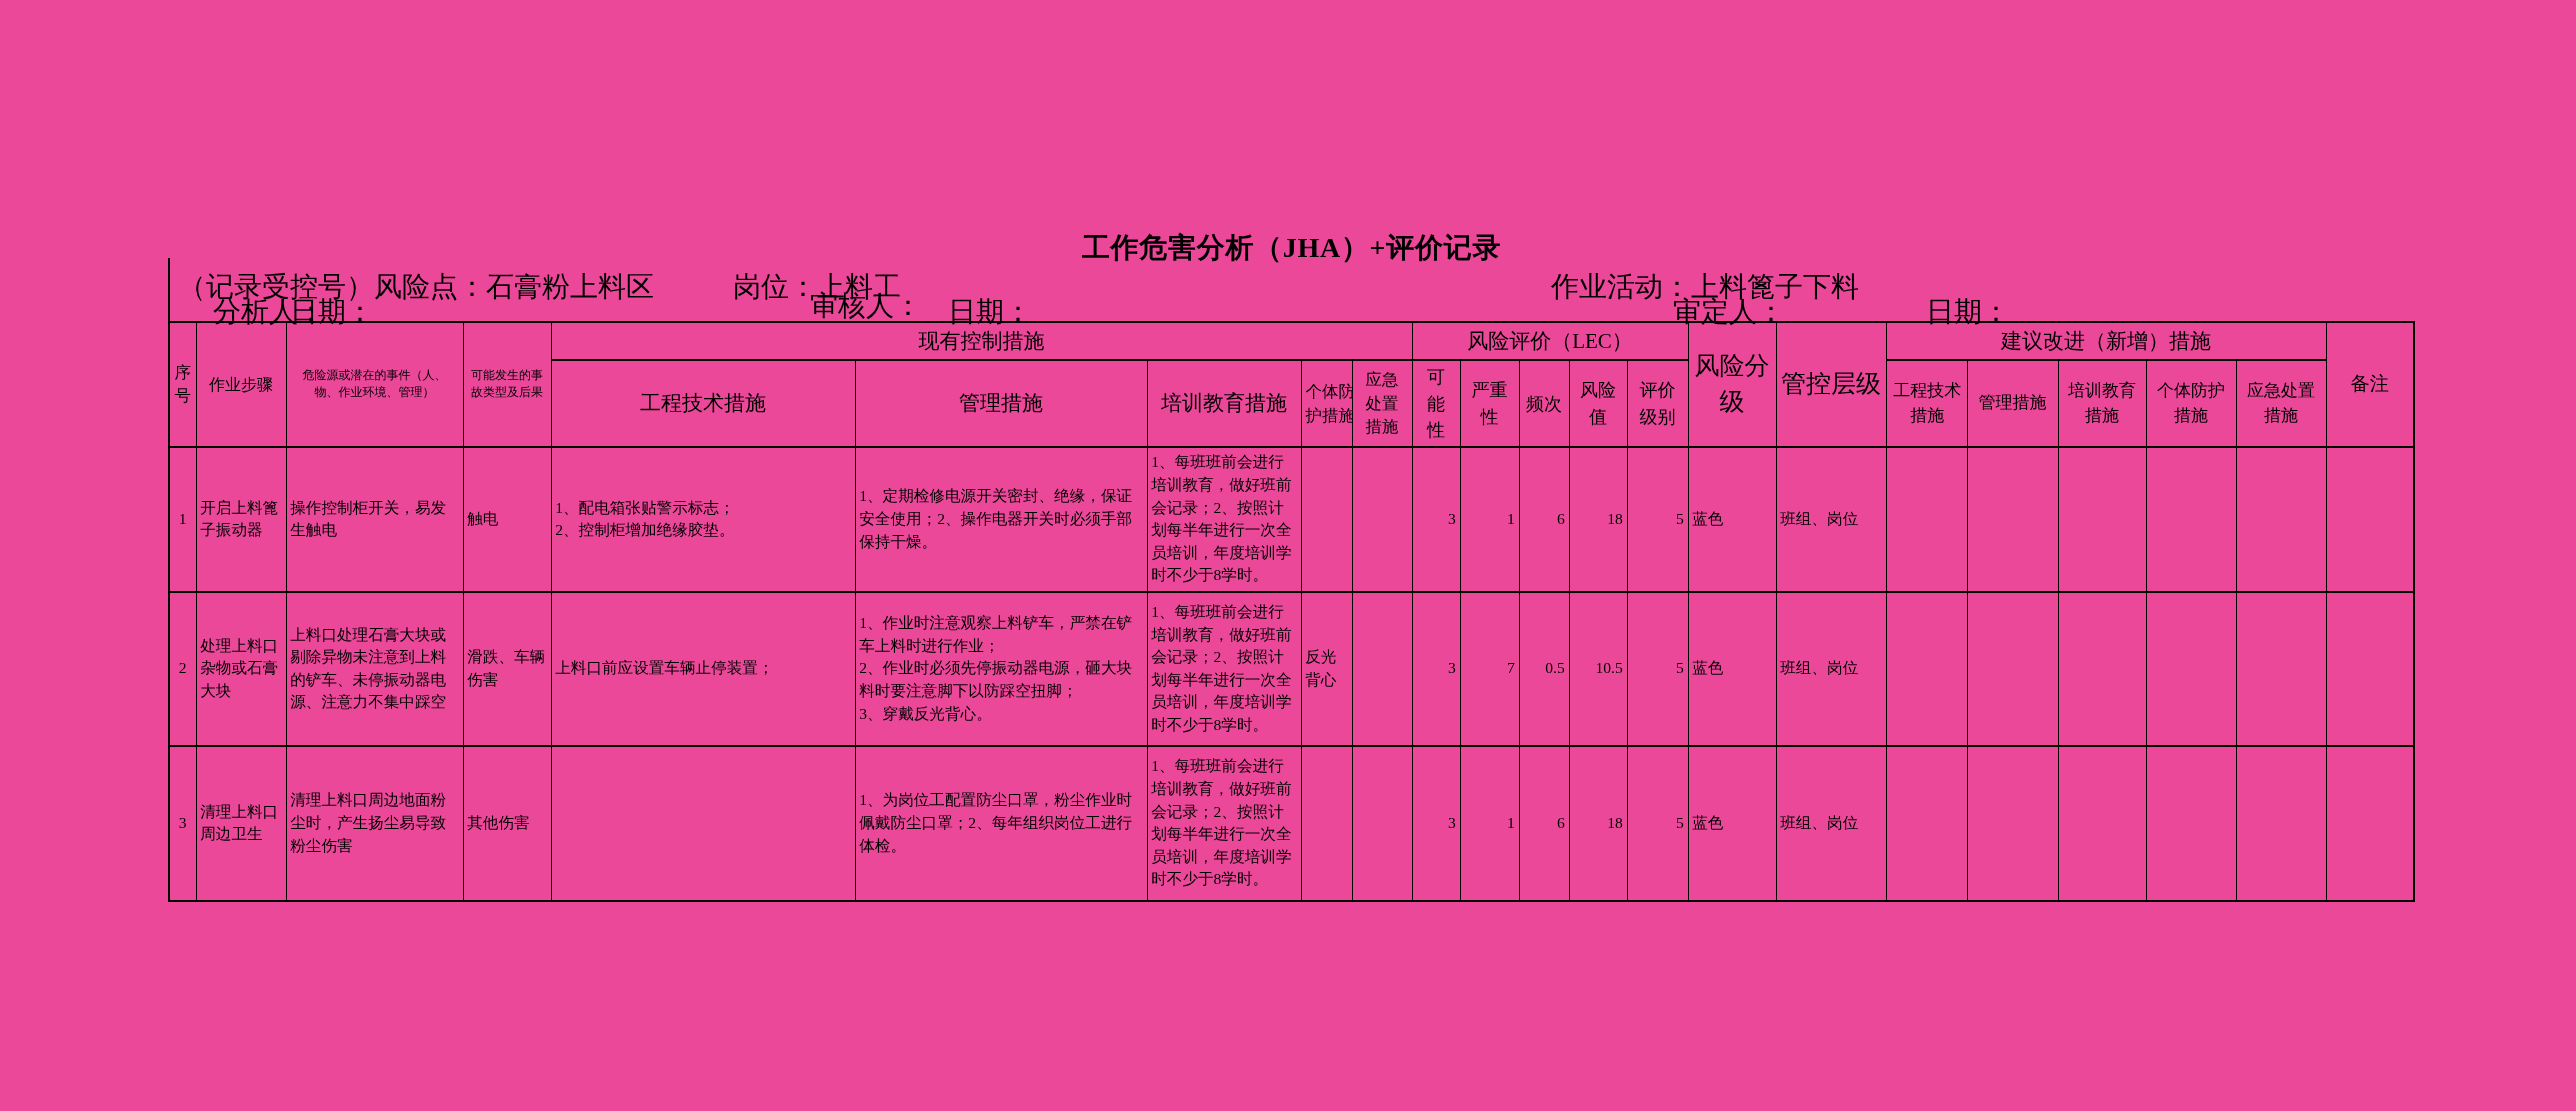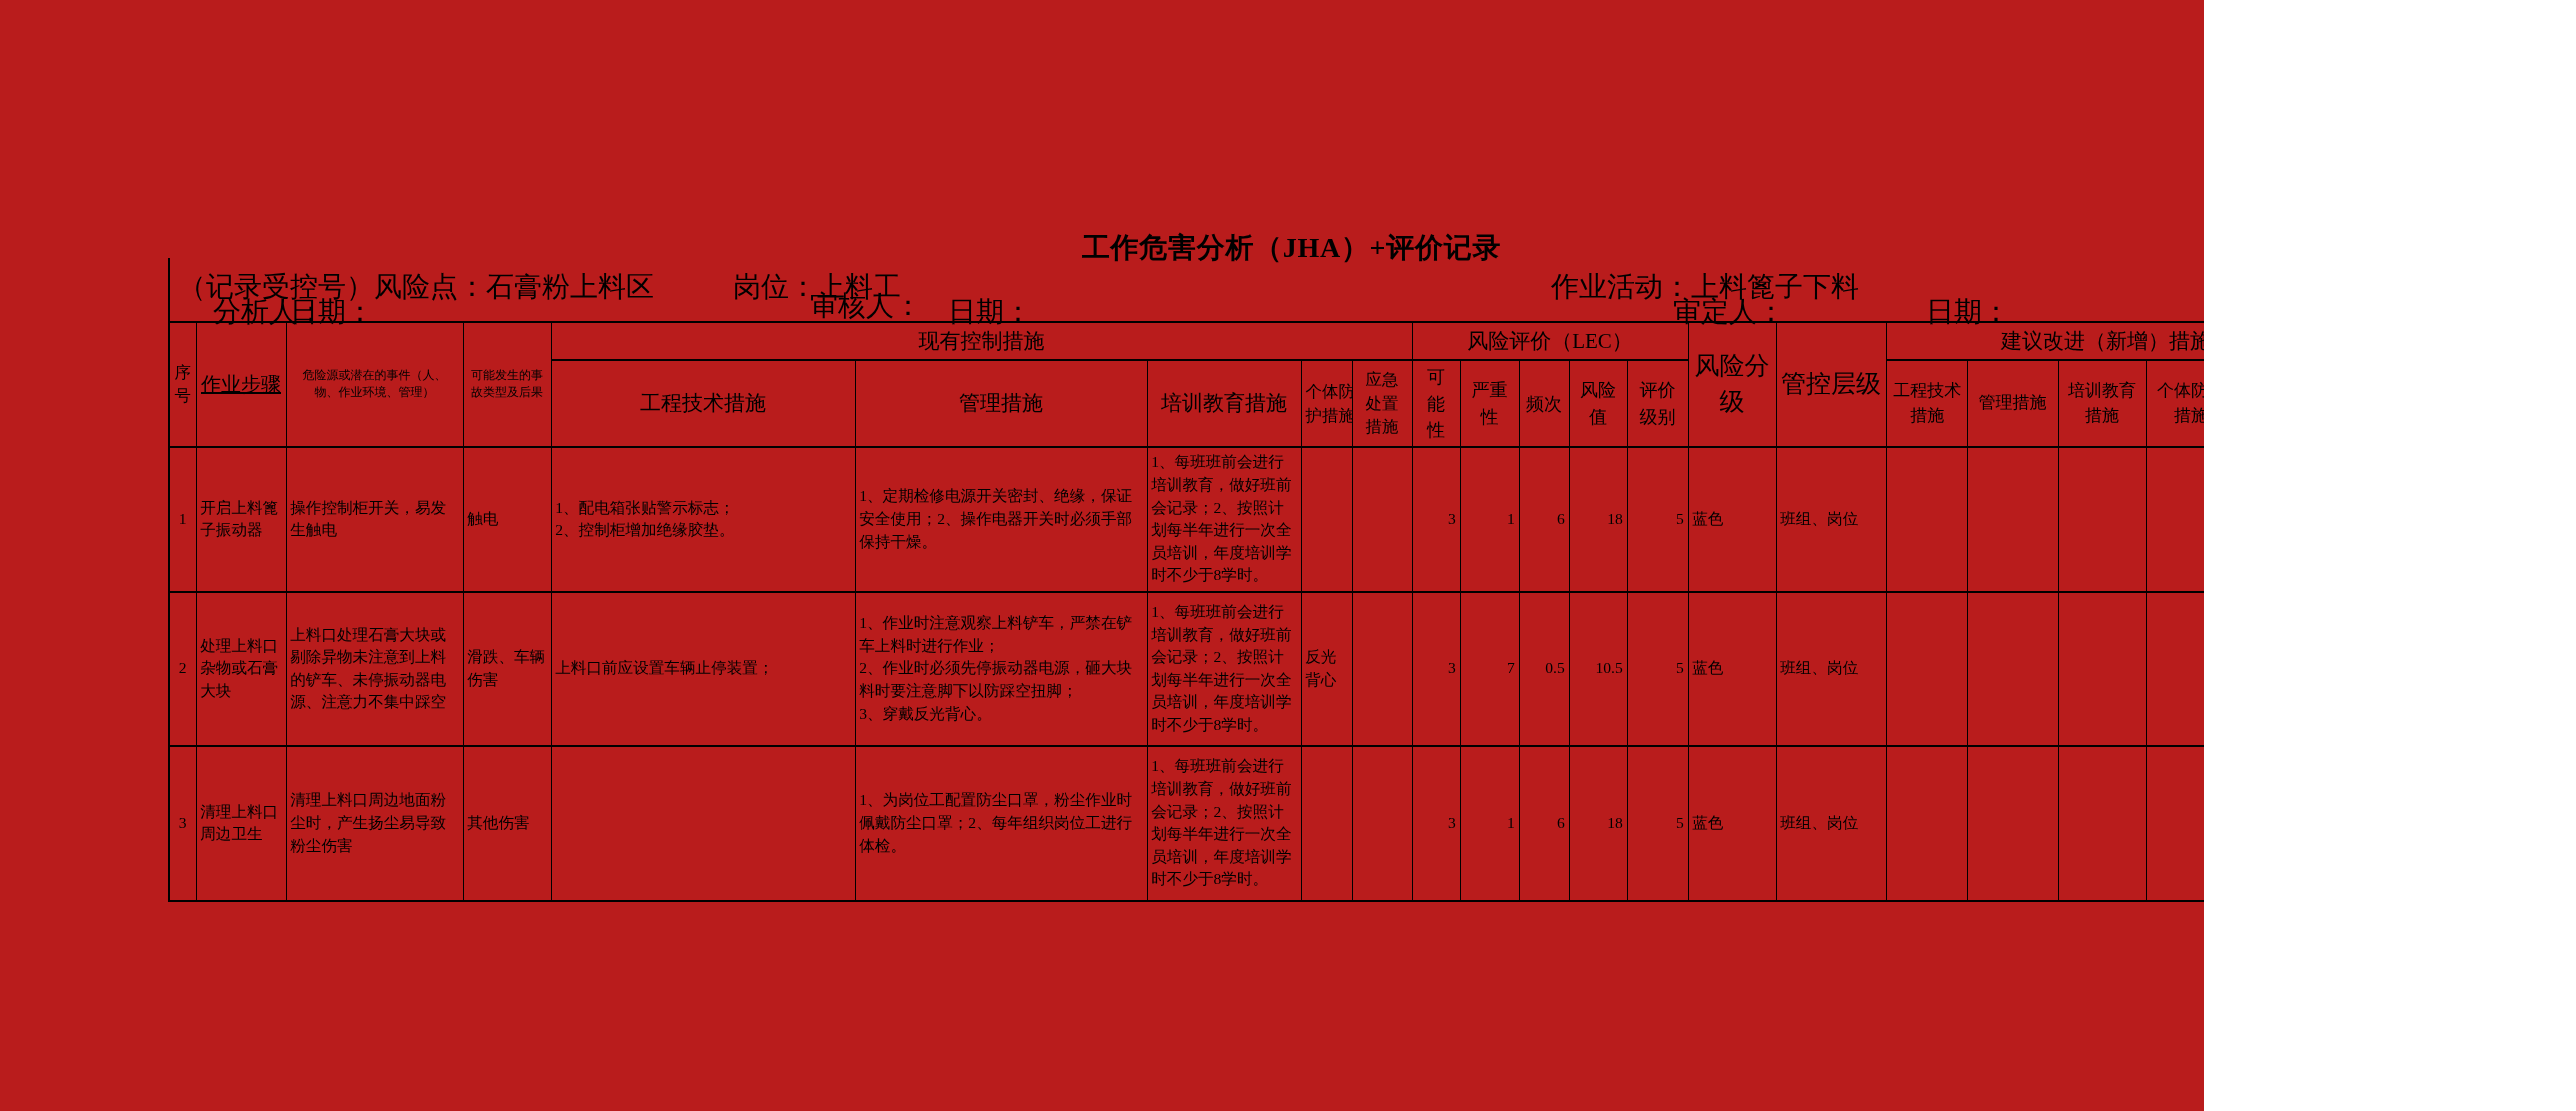--- a/index.html
+++ b/index.html
@@ -1,37 +1,37 @@
 <!DOCTYPE html>
 <html style="font-size:12px"><head>
 <meta charset="utf-8">
 <style>
   html,body{margin:0;padding:0;background:#ffffff;}
-  .page{position:relative;width:2204px;height:1112px;background:#b91c1c;
+  .page{position:relative;width:2576px;height:1112px;background:#ec4899;
         font-family:"Liberation Serif", serif;color:#000;overflow:hidden;}
   .doc-title{position:absolute;left:168px;top:229px;width:2247px;
              text-align:center;font-size:28px;font-weight:bold;letter-spacing:0.7px;}
   .info-line{position:absolute;font-size:28px;white-space:nowrap;}
   .edge-line{position:absolute;left:168px;top:258px;width:1.5px;height:63px;background:#000;}
 
   table.jha{position:absolute;left:168px;top:321px;width:2247px;
             border-collapse:collapse;table-layout:fixed;
             border:2.2px solid #000;}
   table.jha th, table.jha td{
     border:1.5px solid #000;border-top-width:2.2px;border-bottom-width:2.2px;
     font-weight:normal;vertical-align:middle;overflow:hidden;
     padding:3px 3.7px;line-height:1.45;word-break:break-all;}
   th{text-align:center;}
   td{font-size:15.6px;text-align:left;}
   td.num{text-align:right;padding-right:6.7px;}
   td.ctr{text-align:center;}
   td.pre{white-space:pre-line;margin-left:42px;}
   .h-grp{font-size:21px;}
   .h-seq{font-size:16.4px;}
-  .h-step{font-size:20px;text-decoration:underline;}
+  .h-step{font-size:16px;}
   .h-sm{font-size:12px;}
   .h-sub{font-size:21px;}
   .h-nar{font-size:16.4px;padding:1.5px 0.7px;}
   .h-lec{font-size:18px;padding:1.5px 0.7px;}
   .h-mid{font-size:25px;}
   .h-rsub{font-size:17px;padding:1.5px 1.5px;}
   .h-note{font-size:19.3px;}
   
   .w-haz{display:inline-block;width:12.4em;}
   .w-acc{display:inline-block;width:6.35em;}

